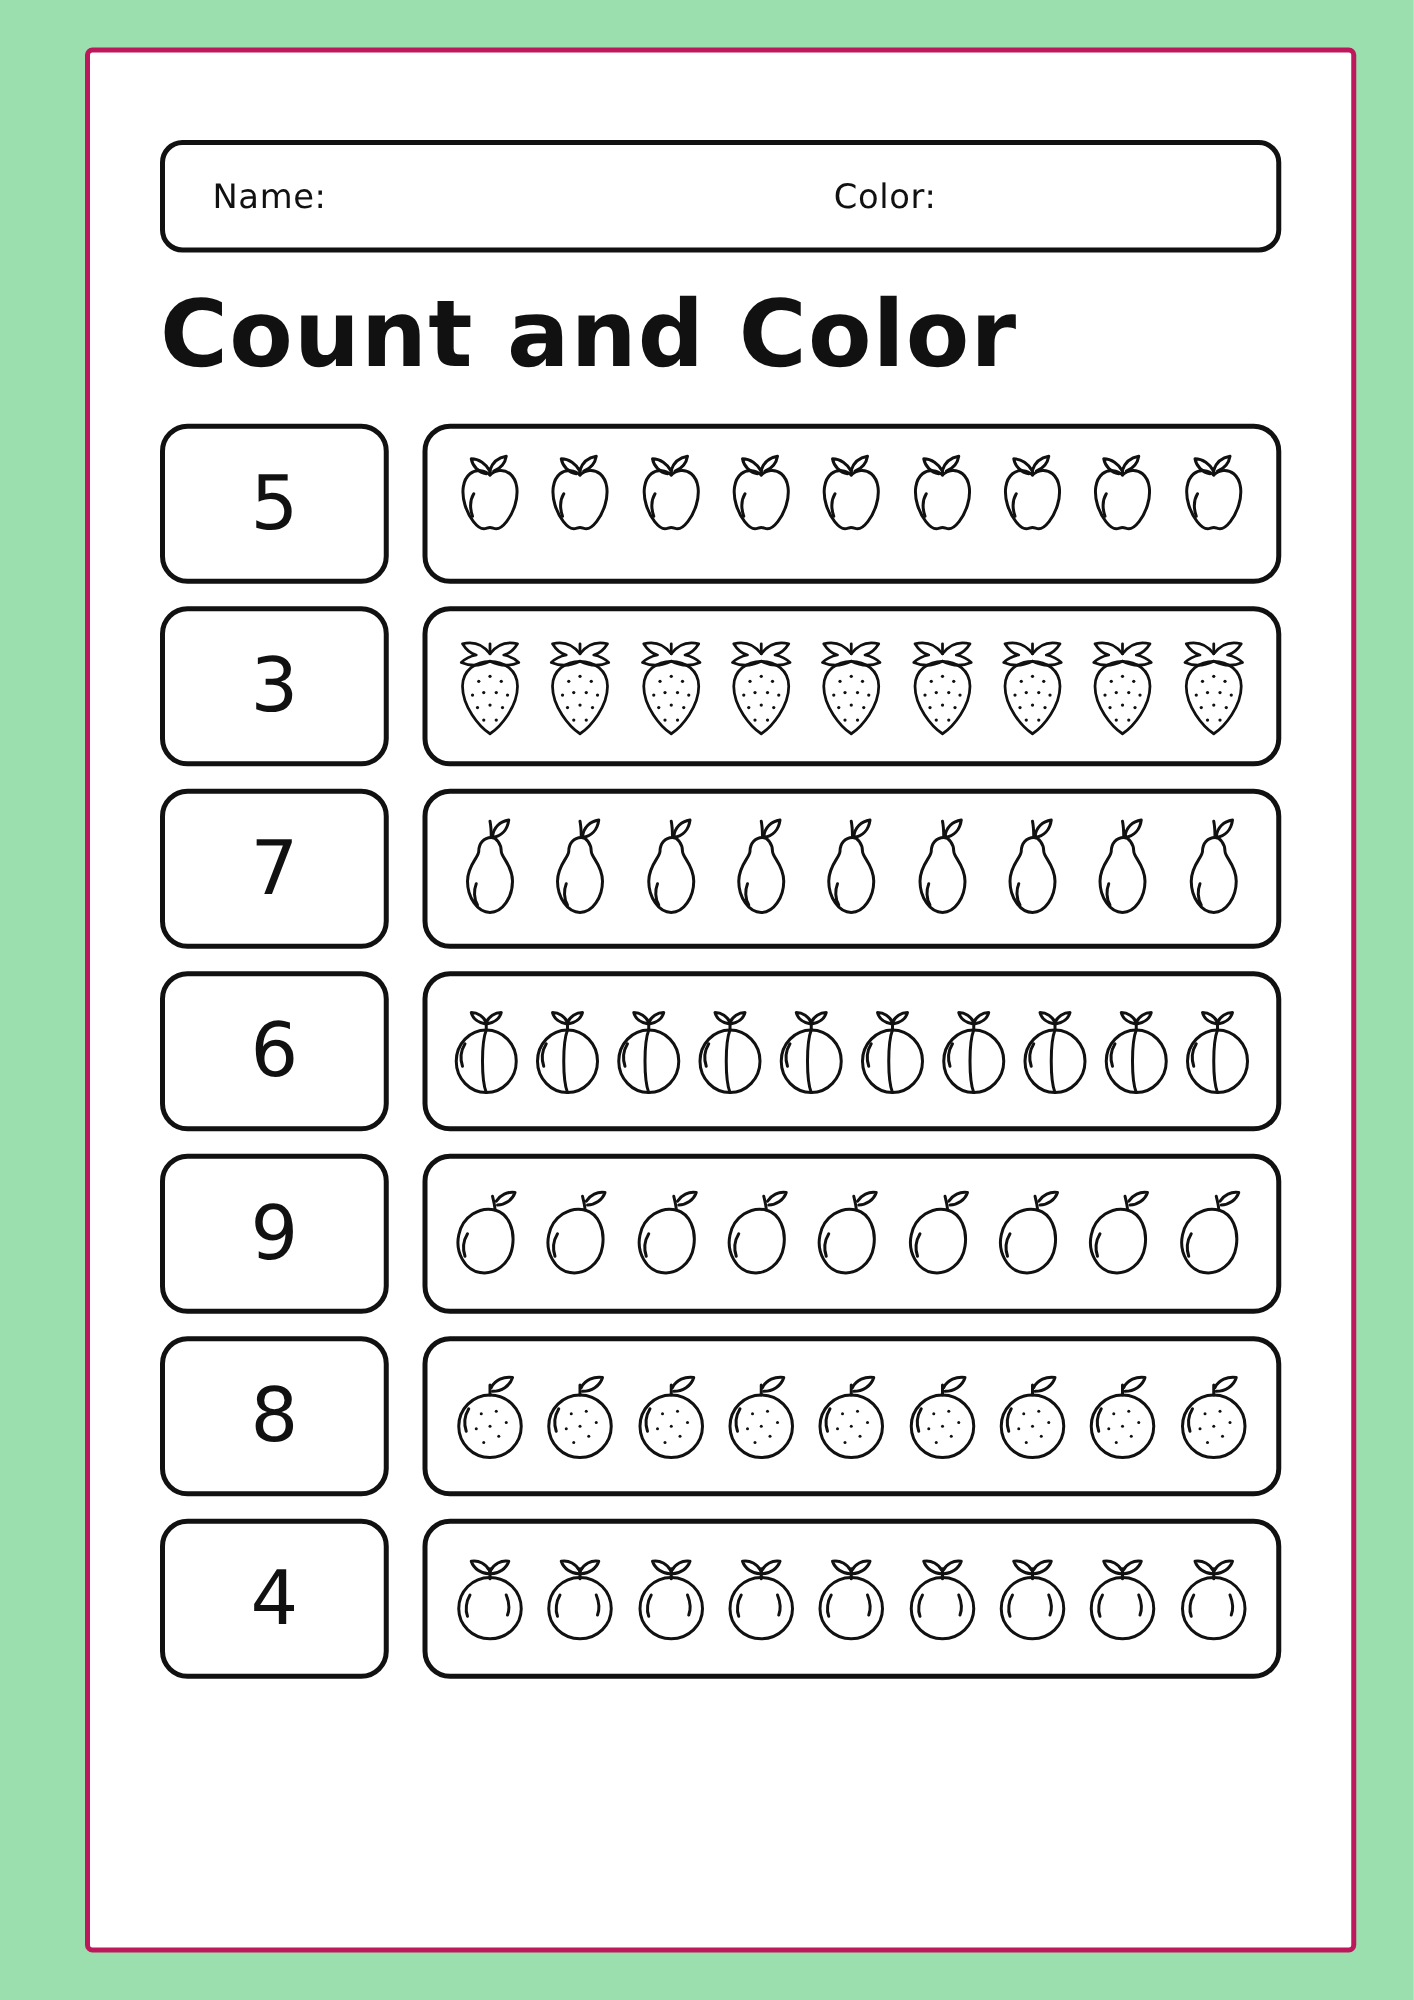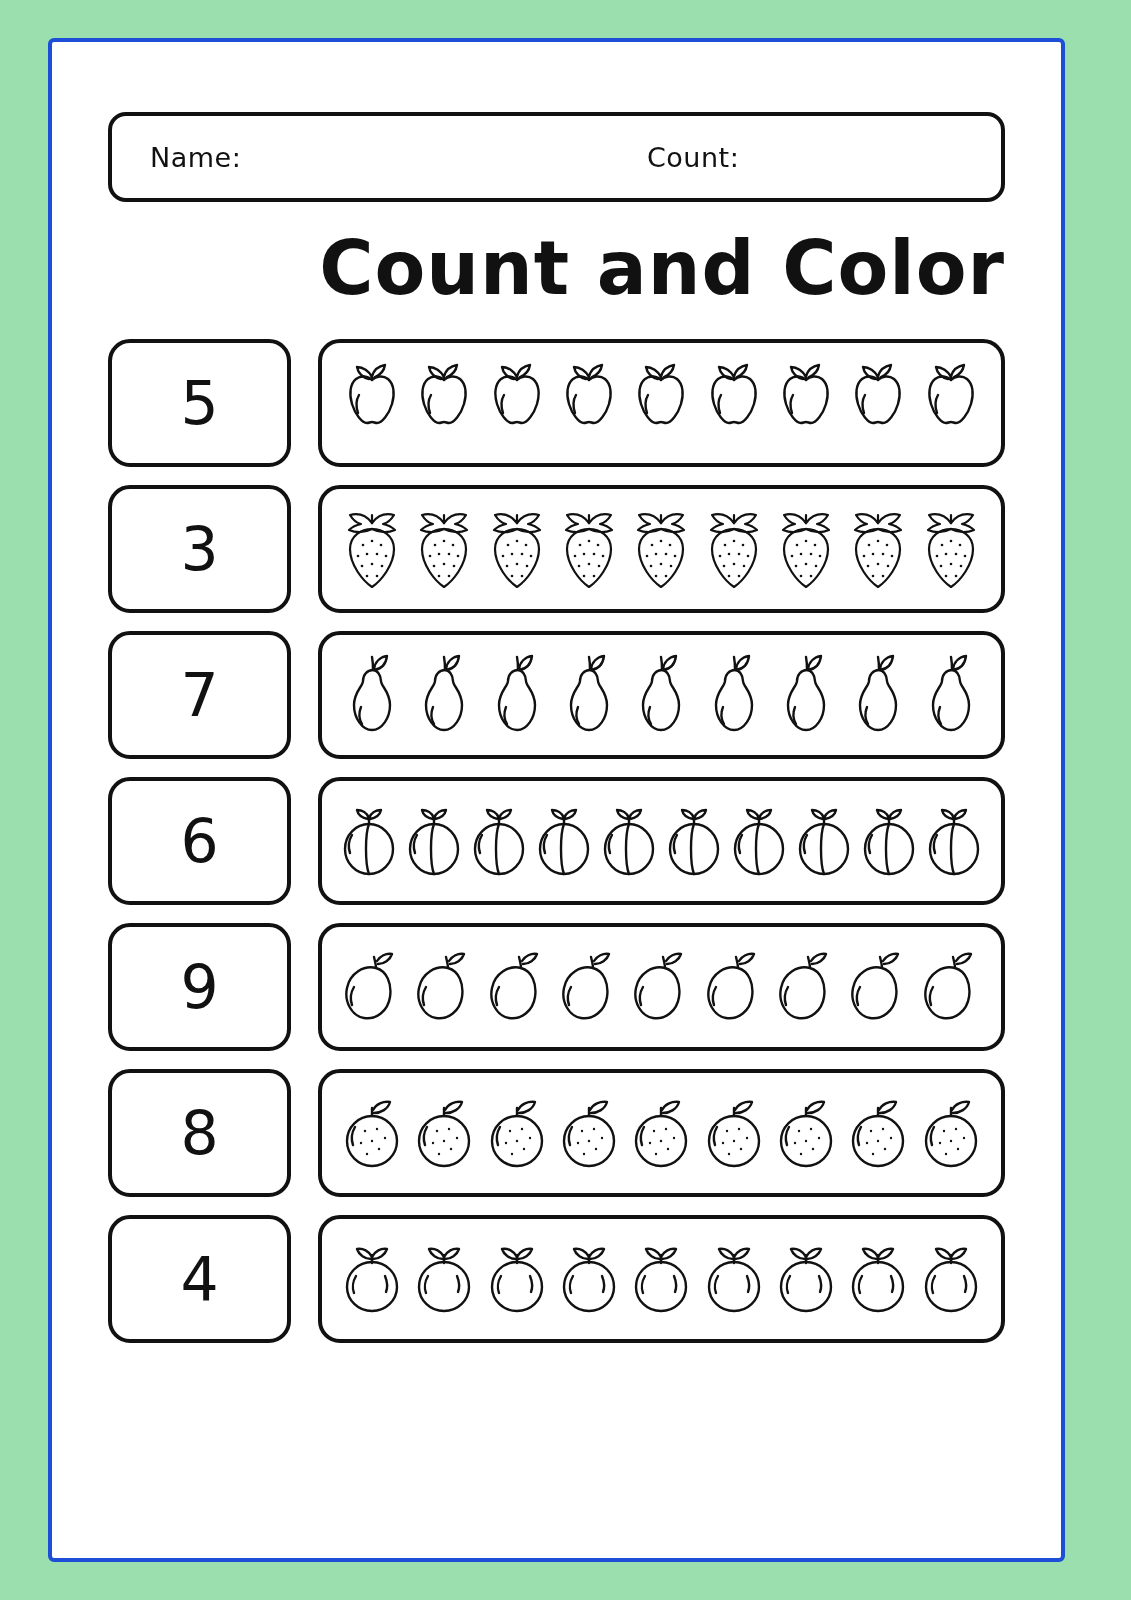--- a/index.html
+++ b/index.html
@@ -8,26 +8,26 @@
   }
   body {
     width: 1131px;
     height: 1600px;
     background: #9adfad;
     font-family: "DejaVu Sans", sans-serif;
     overflow: hidden;
   }
   .page {
     position: absolute;
-    left: 48px;
+    left: 68px;
     top: 38px;
     width: 1017px;
     height: 1524px;
     background: #ffffff;
-    border: 4px solid #1d4ed8;
+    border: 4px solid #be185d;
     border-radius: 6px;
     box-sizing: border-box;
   }
   .inner {
     position: absolute;
     left: 56px;
     top: 70px;
     right: 56px;
     bottom: 50px;
   }
@@ -44,21 +44,21 @@
   .namebar .field {
     font-size: 27px;
     color: #111111;
     letter-spacing: 0.5px;
   }
   .namebar .field.name { margin-left: 38px; }
   .namebar .field.cls  { position: absolute; left: 535px; }
 
   
   .title {
-    text-align: right;
+    text-align: left;
     margin-top: 26px;
     font-family: "DejaVu Sans", sans-serif;
     font-size: 74px;
     font-weight: 700;
     color: #111111;
     letter-spacing: 1px;
     line-height: 1.1;
   }
   .subtitle {
     text-align: center;
@@ -119,21 +119,21 @@
   .fruit svg { display: block; width: 100%; height: 100%; }
 </style>
 </head>
 <body>
 
 <div class="page">
   <div class="inner">
 
     <div class="namebar">
       <div class="field name">Name:</div>
-      <div class="field cls">Count:</div>
+      <div class="field cls">Color:</div>
     </div>
 
     <div class="title">Count and Color</div>
 
     <div class="rows" id="rows">
         <div class="row">
           <div class="numbox">
             <span>5</span>
           </div>
           <div class="fruitbox">

